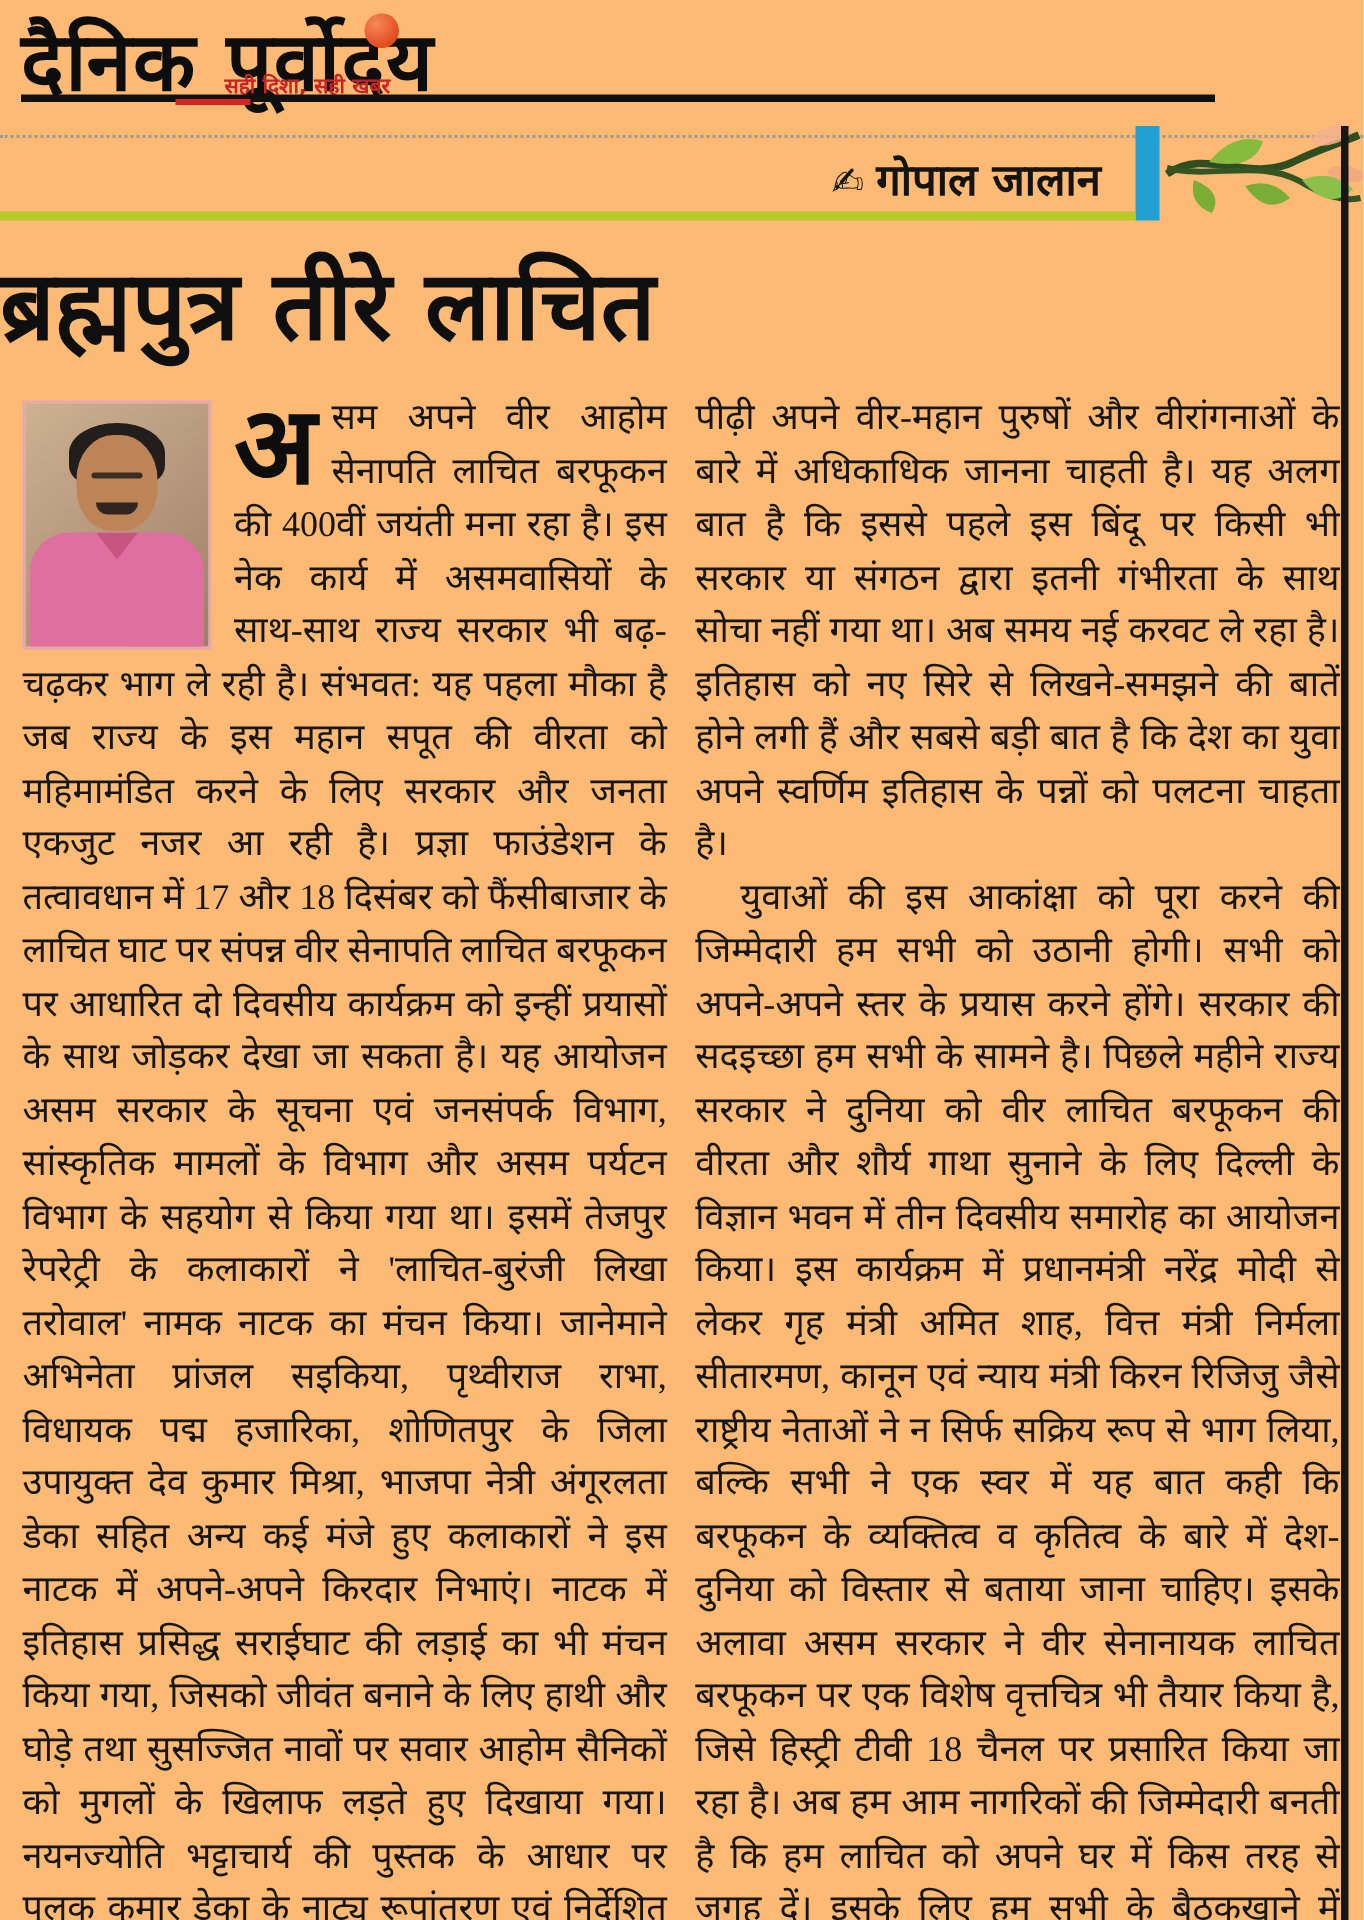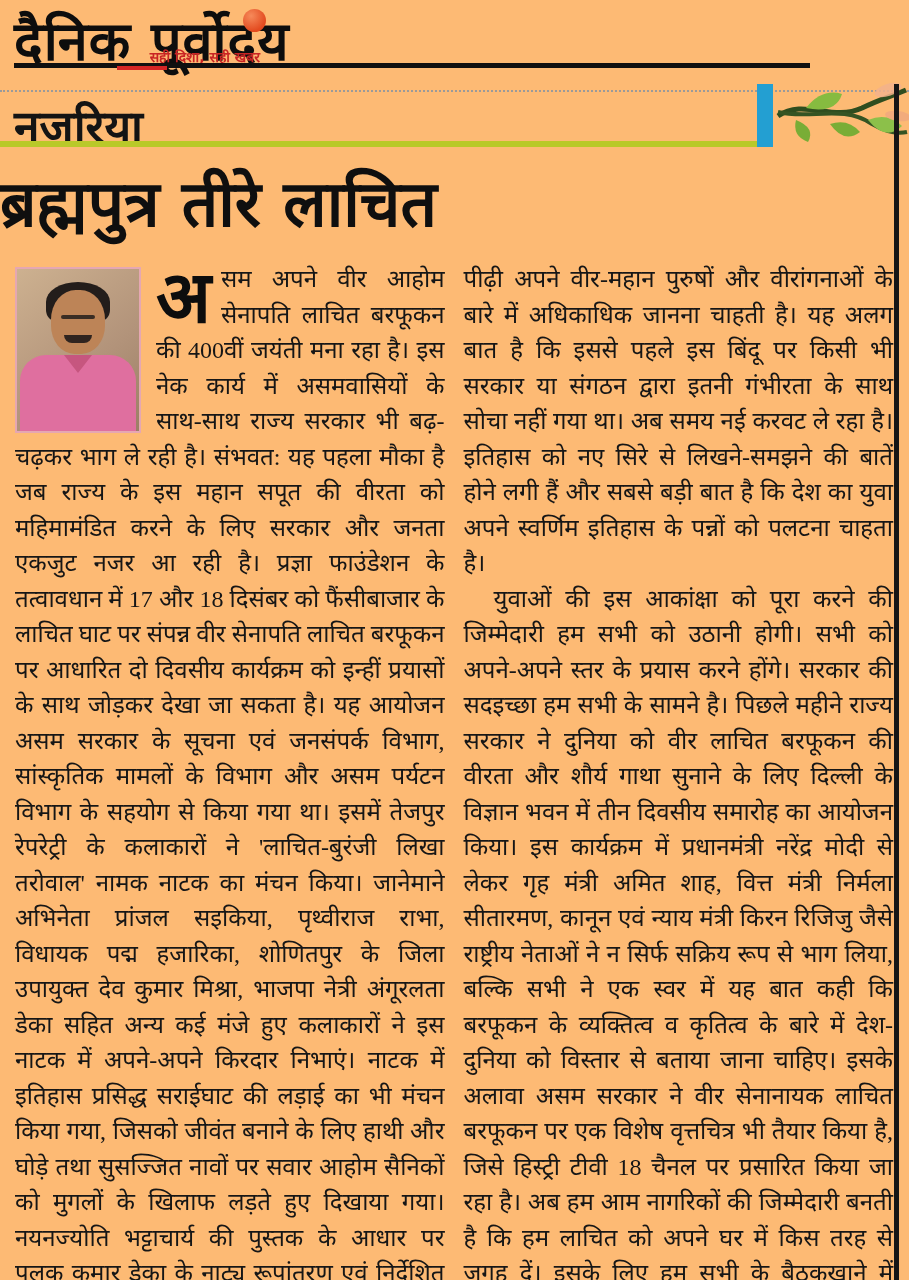--- a/index.html
+++ b/index.html
@@ -79,21 +79,21 @@
 
 <div class="page">
 
   <div class="masthead-title">दैनिक पूर्वोदय</div>
   <div class="sun-dot"></div>
   <div class="masthead-tagline">सही दिशा, सही खबर</div>
   <div class="black-rule"></div>
   <div class="red-rule"></div>
   <div class="dotted-rule"></div>
 
-  <div class="section-name">नजरिया</div>
+  <div class="byline"><span class="writer-icon">✍</span><span>गोपाल जालान</span></div>
   <div class="blue-bar"></div>
   <svg class="leaf-art" viewBox="0 0 133 72" xmlns="http://www.w3.org/2000/svg">
     <path d="M2 36 C28 18, 56 42, 86 28 C102 20, 116 16, 130 10" stroke="#2f4d1f" stroke-width="5" fill="none"></path>
     <path d="M2 32 C34 40, 66 24, 96 44 C110 52, 122 54, 131 52" stroke="#355423" stroke-width="4" fill="none"></path>
     <path d="M30 28 q16 -20 36 -14 q-6 20 -36 14 z" fill="#86bb40"></path>
     <path d="M54 44 q18 -6 30 8 q-16 12 -30 -8 z" fill="#79ad36"></path>
     <path d="M92 40 q20 -8 34 6 q-16 16 -34 -6 z" fill="#8cc04a"></path>
     <path d="M20 40 q-4 16 12 22 q8 -14 -12 -22 z" fill="#79ad36"></path>
     <ellipse cx="112" cy="10" rx="14" ry="6" fill="#f2b18c" opacity="0.85" transform="rotate(-18 112 10)"></ellipse>
     <ellipse cx="122" cy="36" rx="13" ry="5" fill="#f0a87e" opacity="0.85" transform="rotate(8 122 36)"></ellipse>

